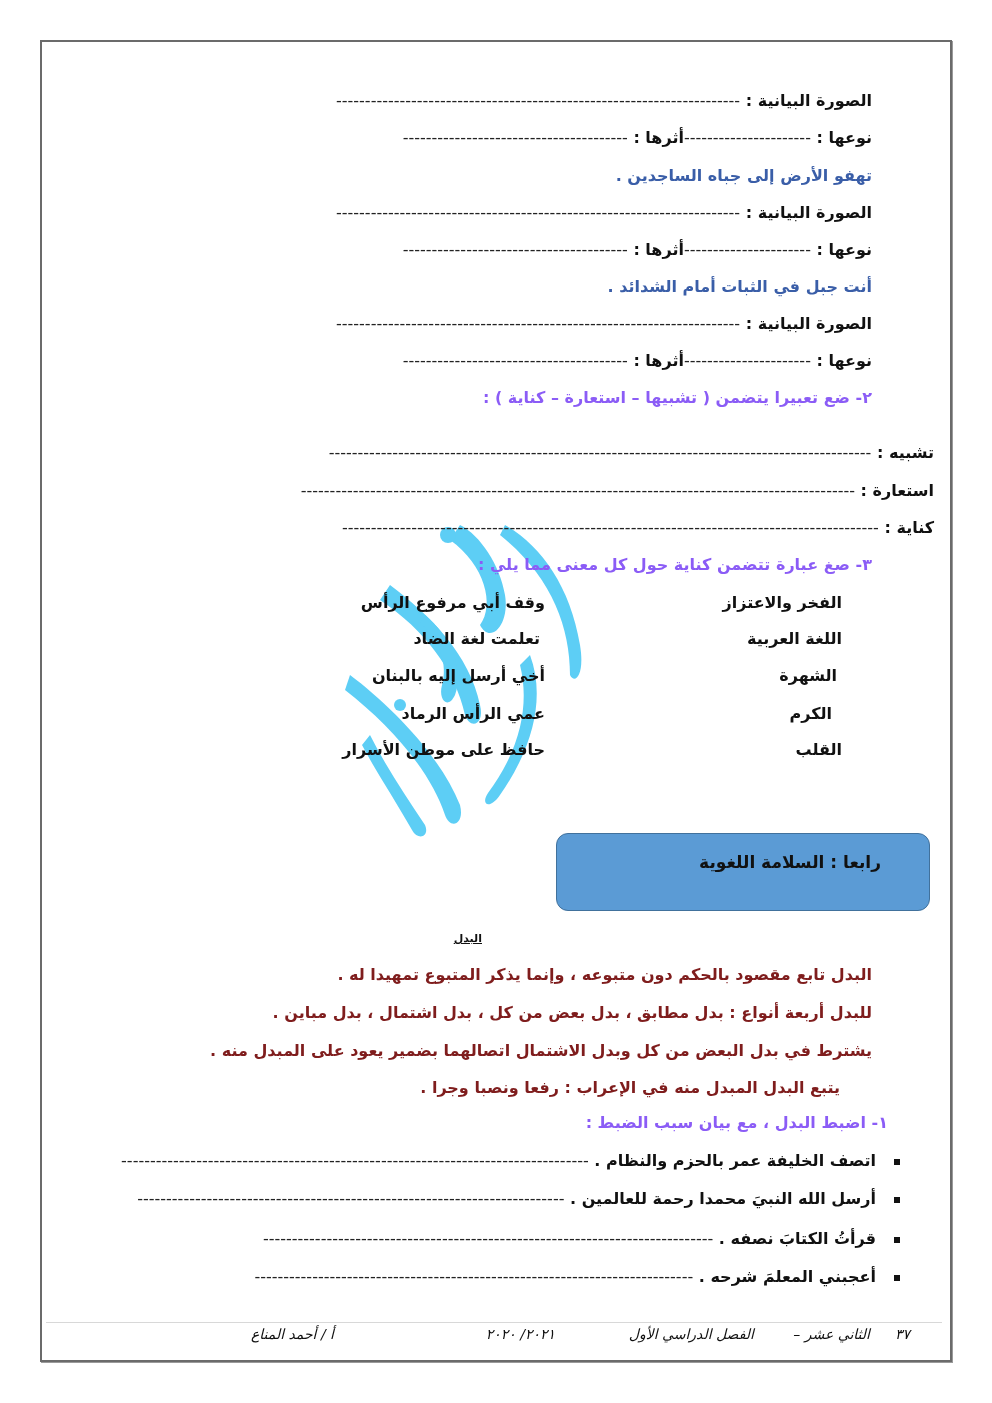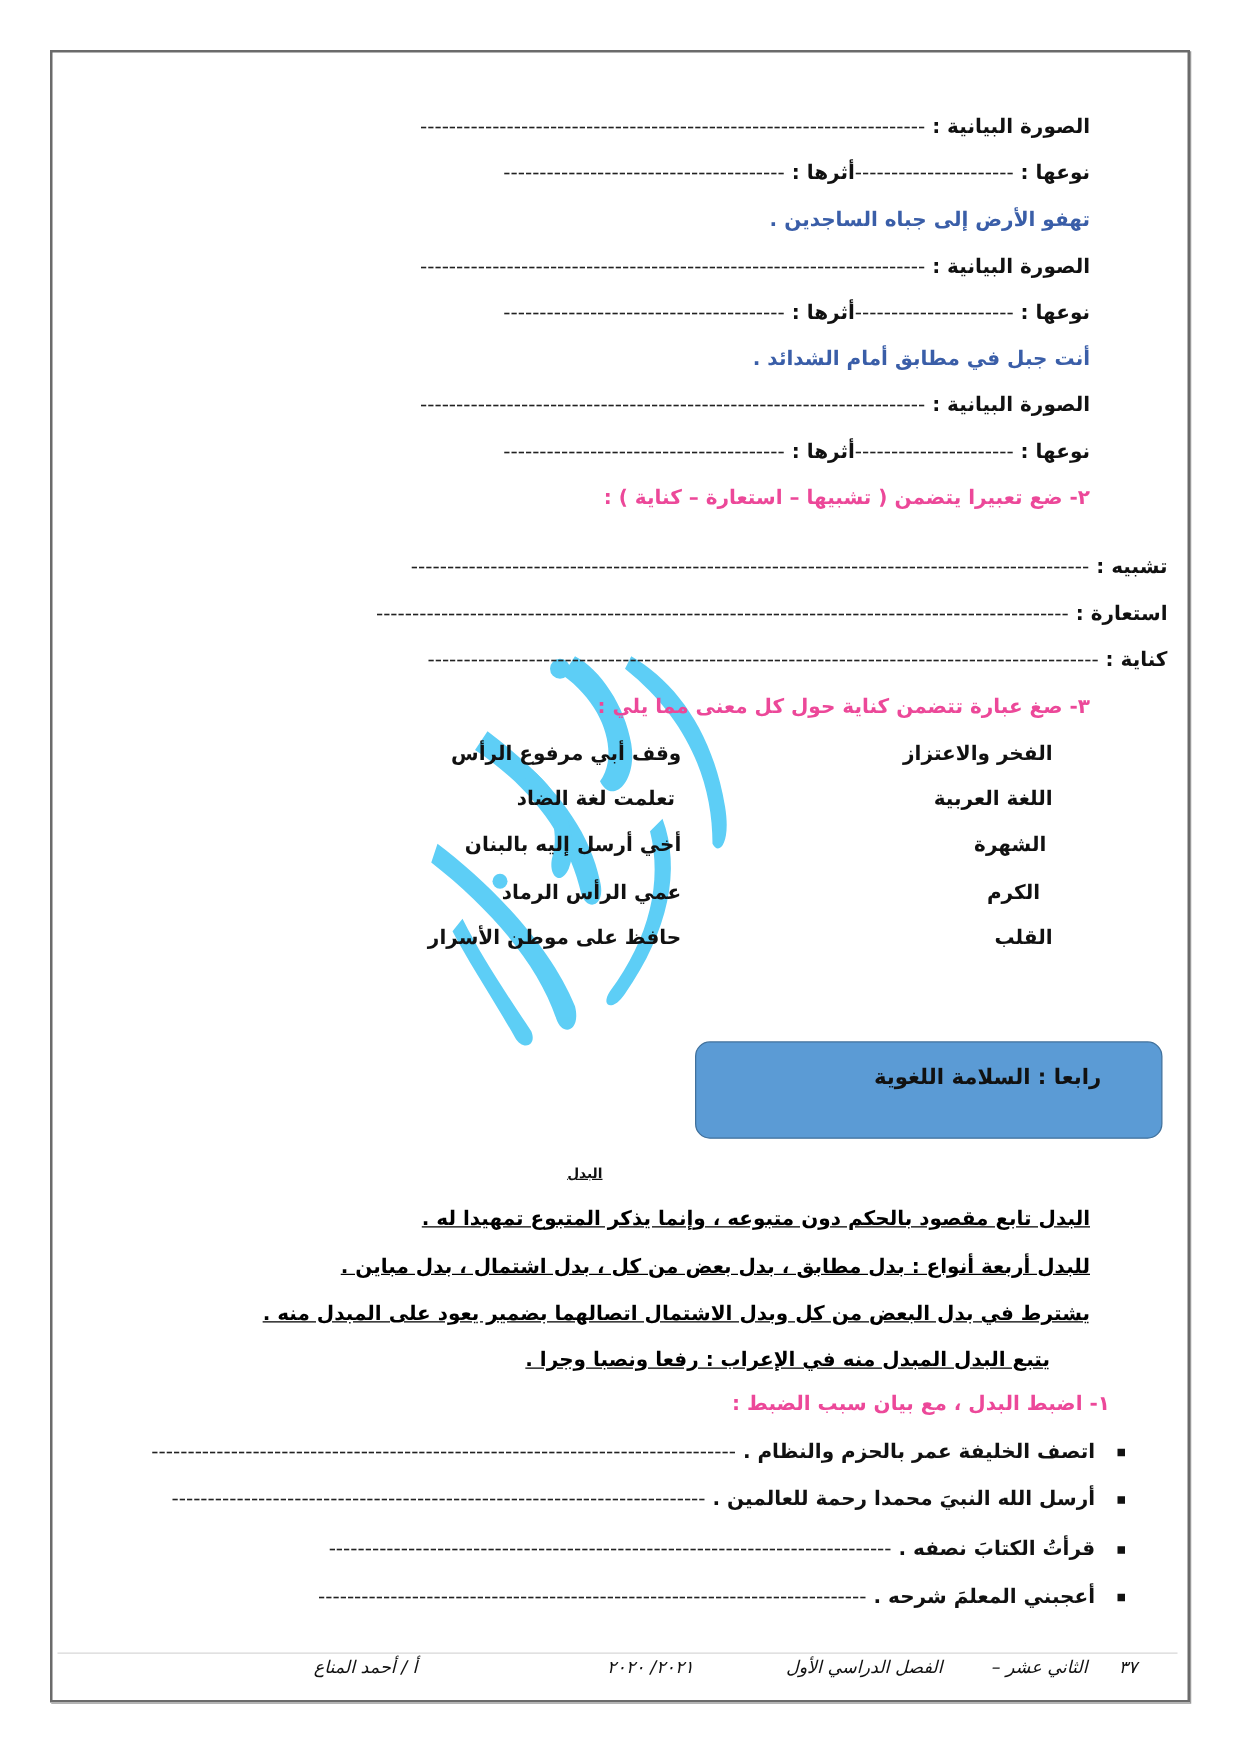--- a/index.html
+++ b/index.html
@@ -4,22 +4,22 @@
 <style>
   html, body { margin: 0; padding: 0; background: #ffffff; }
   body { width: 992px; height: 1403px; position: relative; overflow: hidden;
          font-family: "DejaVu Sans", sans-serif; color: #111; }
   .frame { position: absolute; left: 40px; top: 40px; width: 908px; height: 1318px;
            border: 2px solid #6b6b6b; box-shadow: 1px 1px 0 #9a9a9a; }
   .line { position: absolute; direction: rtl; white-space: nowrap; font-weight: bold;
           font-size: 16px; line-height: 22px; }
   .dash { letter-spacing: -0.5px; font-weight: normal; color: #222; }
   .blue { color: #3a5ea8; }
-  .cyan { color: #000000; text-decoration: underline; }
-  .red  { color: #ec4899; }
+  .cyan { color: #7f1d1d; }
+  .red  { color: #8b5cf6; }
   .meaning { position: absolute; direction: rtl; font-weight: bold; font-size: 16px; white-space: nowrap; }
   .section-box { position: absolute; left: 556px; top: 833px; width: 374px; height: 78px;
                  background: #5b9bd5; border: 1.5px solid #41719c; border-radius: 12px;
                  box-sizing: border-box; }
   .section-box span { position: absolute; right: 48px; top: 18px; font-size: 17px; font-weight: bold;
                       direction: rtl; color: #111; }
   .title-underline { text-decoration: underline; }
   .bullet { display: inline-block; width: 6px; height: 6px; background: #111; margin-left: 18px;
             vertical-align: middle; }
   .footer-sep { position: absolute; left: 46px; top: 1322px; width: 896px; height: 1px; background: #d8d8d8; }
@@ -58,21 +58,21 @@
 <div class="line blue" style="right:120px; top:165px;">تهفو الأرض إلى جباه الساجدين .</div>
 <div class="line" style="right:120px; top:202px;">
   <span>الصورة البيانية :</span>
   <span class="dash"> ----------------------------------------------------------------------</span>
 </div>
 <div class="line" style="right:120px; top:239px;">
   <span>نوعها :</span>
   <span class="dash"> ----------------------</span><span>أثرها :</span>
   <span class="dash"> ---------------------------------------</span>
 </div>
-<div class="line blue" style="right:120px; top:276px;">أنت جبل في مطابق أمام الشدائد .</div>
+<div class="line blue" style="right:120px; top:276px;">أنت جبل في الثبات أمام الشدائد .</div>
 <div class="line" style="right:120px; top:313px;">
   <span>الصورة البيانية :</span>
   <span class="dash"> ----------------------------------------------------------------------</span>
 </div>
 <div class="line" style="right:120px; top:350px;">
   <span>نوعها :</span>
   <span class="dash"> ----------------------</span><span>أثرها :</span>
   <span class="dash"> ---------------------------------------</span>
 </div>
 

